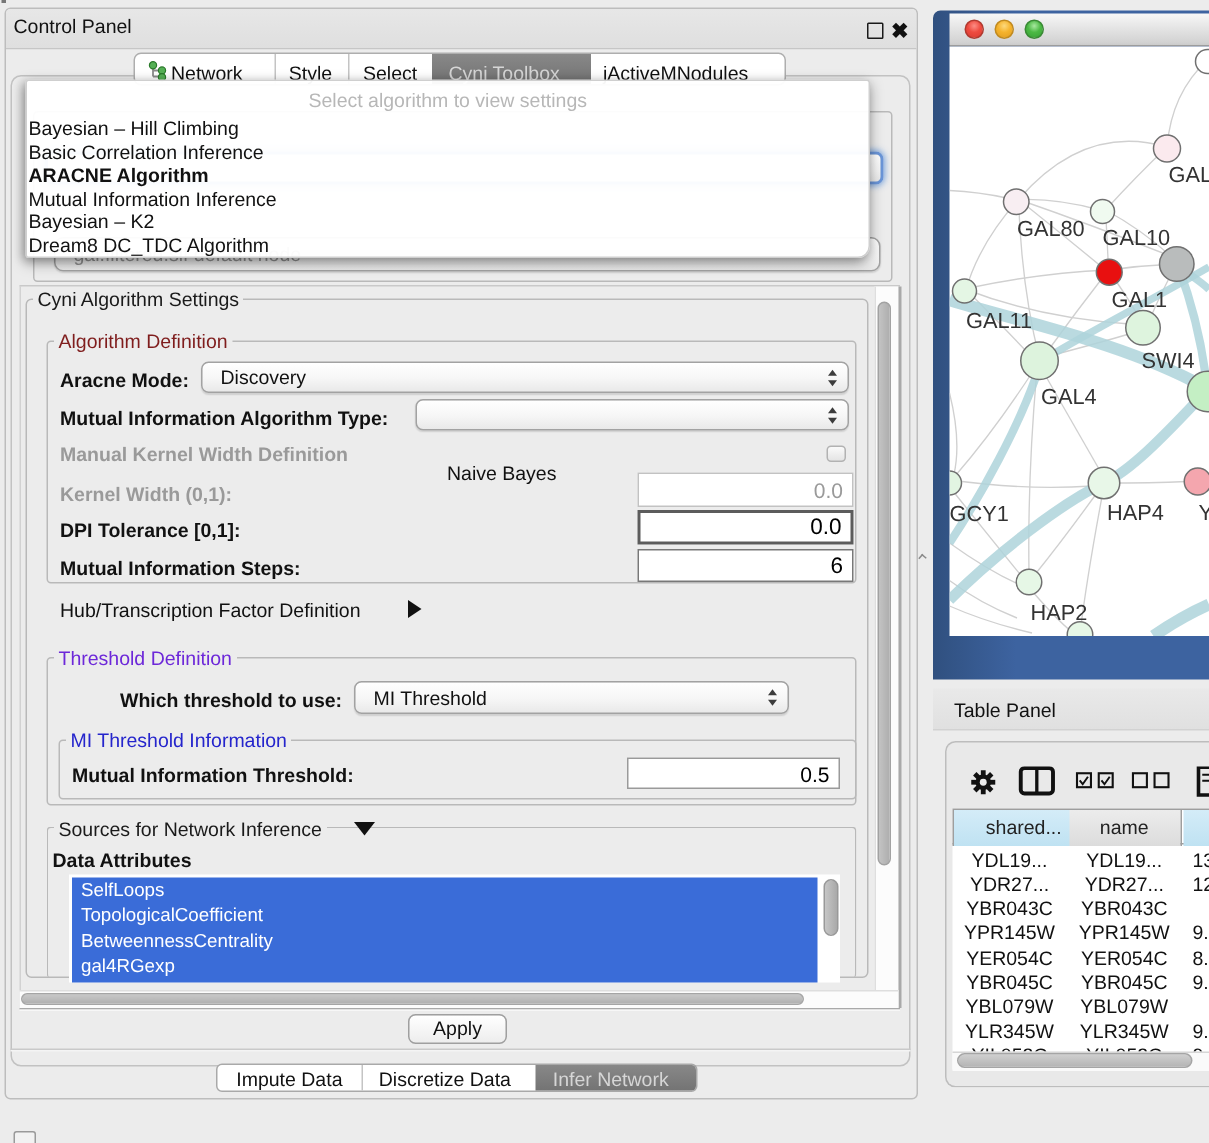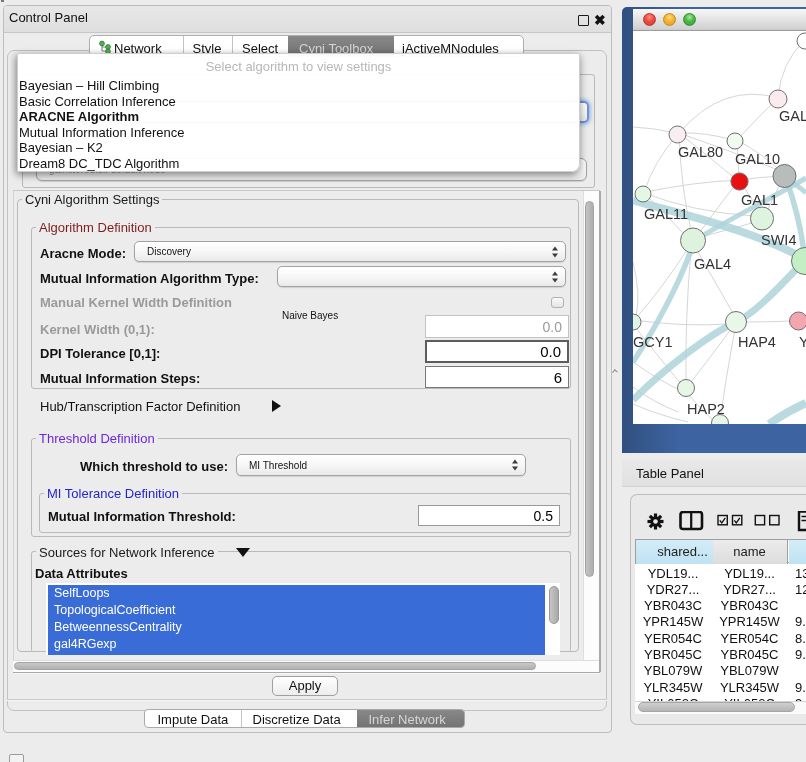--- a/index.html
+++ b/index.html
@@ -4,21 +4,21 @@
 <style>
 * { margin:0; padding:0; box-sizing:border-box; }
 html,body { width:806px; height:762px; overflow:hidden; }
 body { background:#ececec; font-family:"Liberation Sans", sans-serif; position:relative; }
 .abs { position:absolute; }
 .lbl { font-size:13px; color:#111; white-space:nowrap; }
 .b { font-weight:bold; }
 .gray { color:#9a9a9a; }
 .combo { position:absolute; border:1px solid #a2a2a2; border-radius:5px;
   background:linear-gradient(#ffffff, #f6f6f6 55%, #e9e9e9); box-shadow:0 1px 1px rgba(0,0,0,0.12);
-  font-size:10px; color:#111; }
+  font-size:13px; color:#111; }
 .combo .ctext { position:absolute; left:12px; top:0; bottom:0; display:flex; align-items:center; }
 .arrows { position:absolute; right:7px; top:50%; transform:translateY(-50%); width:6px; height:11px; }
 .arrows:before { content:""; position:absolute; left:0; top:0; border-left:3px solid transparent; border-right:3px solid transparent; border-bottom:4.5px solid #3c3c3c; }
 .arrows:after { content:""; position:absolute; left:0; bottom:0; border-left:3px solid transparent; border-right:3px solid transparent; border-top:4.5px solid #3c3c3c; }
 .group { position:absolute; border:1px solid #b9b9b9; border-radius:3px; }
 .gtitle { position:absolute; top:-8px; font-size:13px; background:#ececec; padding:0 3px; white-space:nowrap; }
 .field { position:absolute; background:#fff; font-size:14px; text-align:right; }
 .fieldtxt { position:absolute; right:6px; top:0; bottom:0; display:flex; align-items:center; }
 .trow { position:absolute; left:0; width:206px; height:16.3px; }
 .trow span:nth-child(1) { position:absolute; left:0; width:76px; text-align:center; }
@@ -93,21 +93,21 @@
 <div class="group" style="left:31px;top:227px;width:540px;height:162px;"></div>
 <div class="gtitle abs" style="left:36px;top:220px;color:#7f1d1d;">Algorithm Definition</div>
 
 <div class="abs lbl b" style="left:40px;top:245.5px;">Aracne Mode:</div>
 <div class="combo" style="left:134px;top:241px;width:432px;height:21px;">
   <div class="ctext">Discovery</div>
     <div class="arrows"></div>
 </div>
 <div class="abs lbl b" style="left:40px;top:270.5px;">Mutual Information Algorithm Type:</div>
 <div class="combo" style="left:277px;top:266px;width:289px;height:21px;">
-  <div class="ctext" style="left:4px;margin-top:48px;">Naive Bayes</div>
+  <div class="ctext" style="left:20px;margin-top:48px;">Naive Bayes</div>
     <div class="arrows"></div>
 </div>
 <div class="abs lbl b gray" style="left:40px;top:295px;">Manual Kernel Width Definition</div>
 <div class="abs" style="left:551px;top:296.5px;width:13px;height:11px;border:1px solid #b2b2b2;border-radius:3px;background:linear-gradient(#fafafa,#e4e4e4);"></div>
 <div class="abs lbl b gray" style="left:40px;top:321.5px;">Kernel Width (0,1):</div>
 <div class="field" style="left:425px;top:315px;width:144px;height:23px;border:1px solid #c2c2c2;">
     <div class="fieldtxt" style="color:#9a9a9a;">0.0</div>
   </div>
 <div class="abs lbl b" style="left:40px;top:346px;">DPI Tolerance [0,1]:</div>
 <div class="field" style="left:425px;top:340px;width:144px;height:23px;border:2px solid #5c5c5c;font-size:15px;">
@@ -122,21 +122,21 @@
 <div class="abs" style="left:272px;top:400px;width:0;height:0;border-top:6px solid transparent;border-bottom:6px solid transparent;border-left:9px solid #111;"></div>
 
 <div class="group" style="left:31px;top:438px;width:540px;height:99px;"></div>
 <div class="gtitle abs" style="left:36px;top:431px;color:#6d28d9;">Threshold Definition</div>
 <div class="abs lbl b" style="left:80px;top:458.5px;">Which threshold to use:</div>
 <div class="combo" style="left:236px;top:454px;width:290px;height:22px;">
   <div class="ctext">MI Threshold</div>
     <div class="arrows"></div>
 </div>
 <div class="group" style="left:39px;top:493px;width:532px;height:40px;"></div>
-<div class="gtitle abs" style="left:44px;top:486px;color:#2525cc;">MI Tolerance Definition</div>
+<div class="gtitle abs" style="left:44px;top:486px;color:#2525cc;">MI Threshold Information</div>
 <div class="abs lbl b" style="left:48px;top:508.5px;">Mutual Information Threshold:</div>
 <div class="field" style="left:418px;top:505px;width:142px;height:21px;border:1px solid #9a9a9a;">
     <div class="fieldtxt" style="color:#000;">0.5</div>
   </div>
 
 <div class="group" style="left:31px;top:551px;width:540px;height:101px;border-bottom:none;"></div>
 <div class="gtitle abs" style="left:36px;top:544.5px;color:#1a1a1a;">Sources for Network Inference</div>
 <div class="abs" style="left:236px;top:548px;width:0;height:0;border-left:7px solid transparent;border-right:7px solid transparent;border-top:9px solid #111;"></div>
 <div class="abs lbl b" style="left:35px;top:565.5px;">Data Attributes</div>
 

